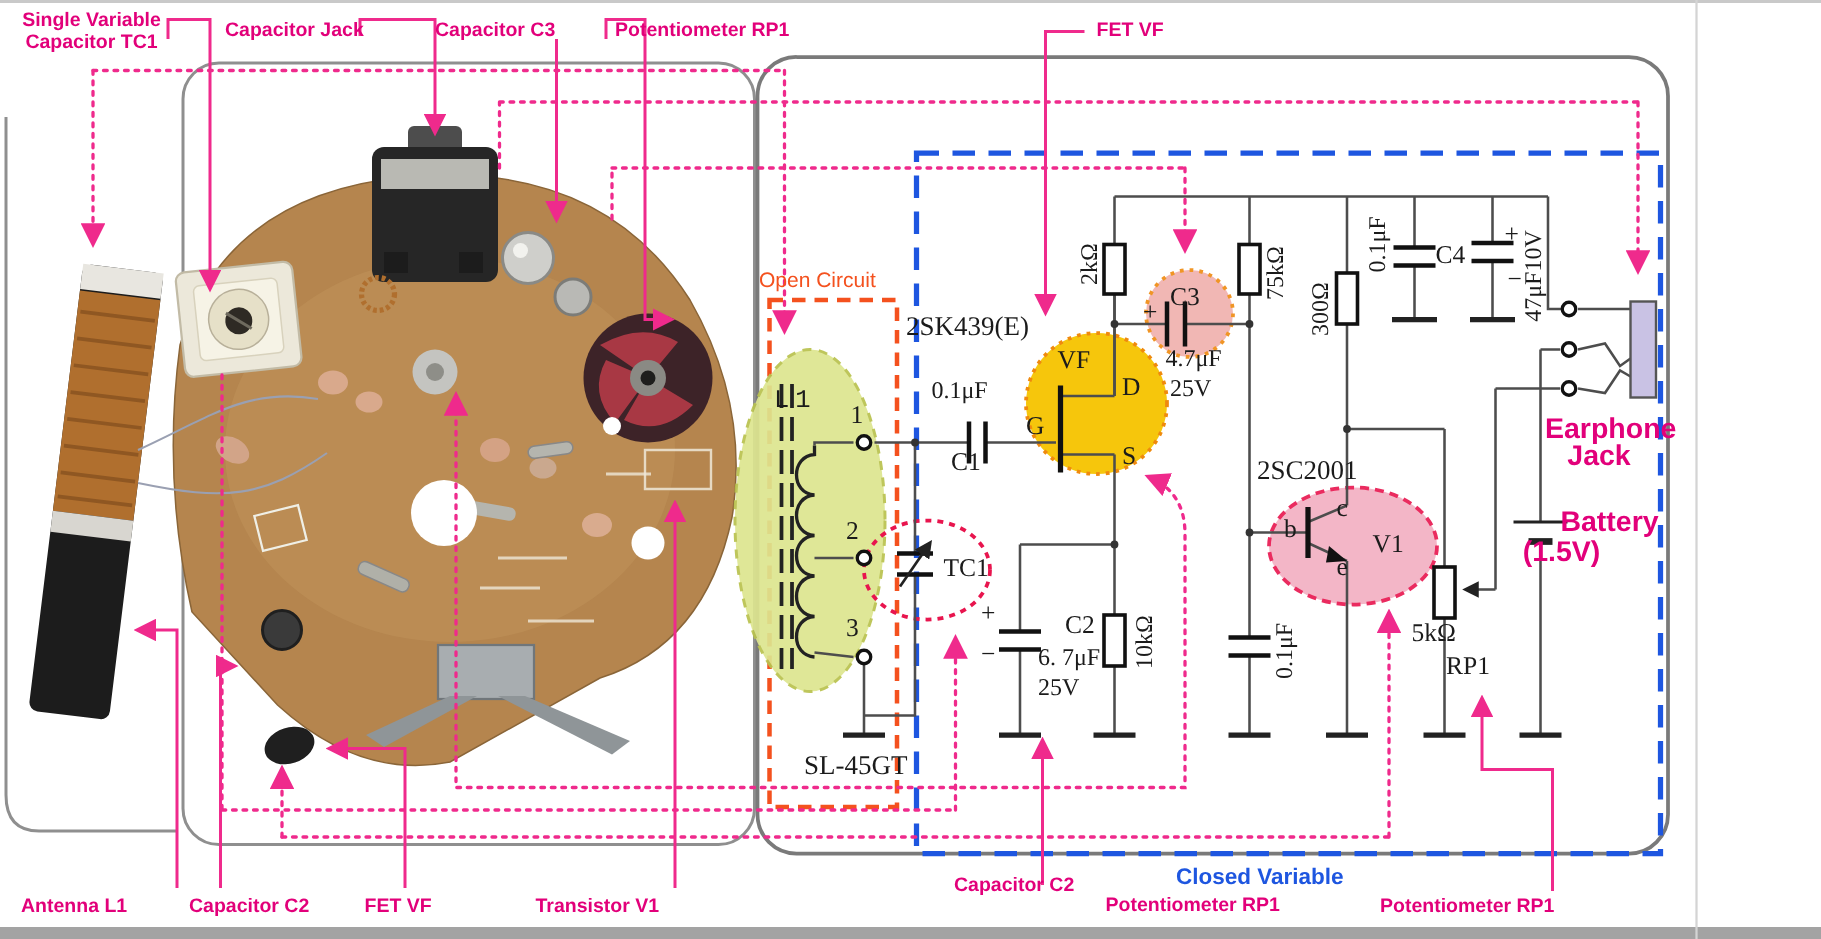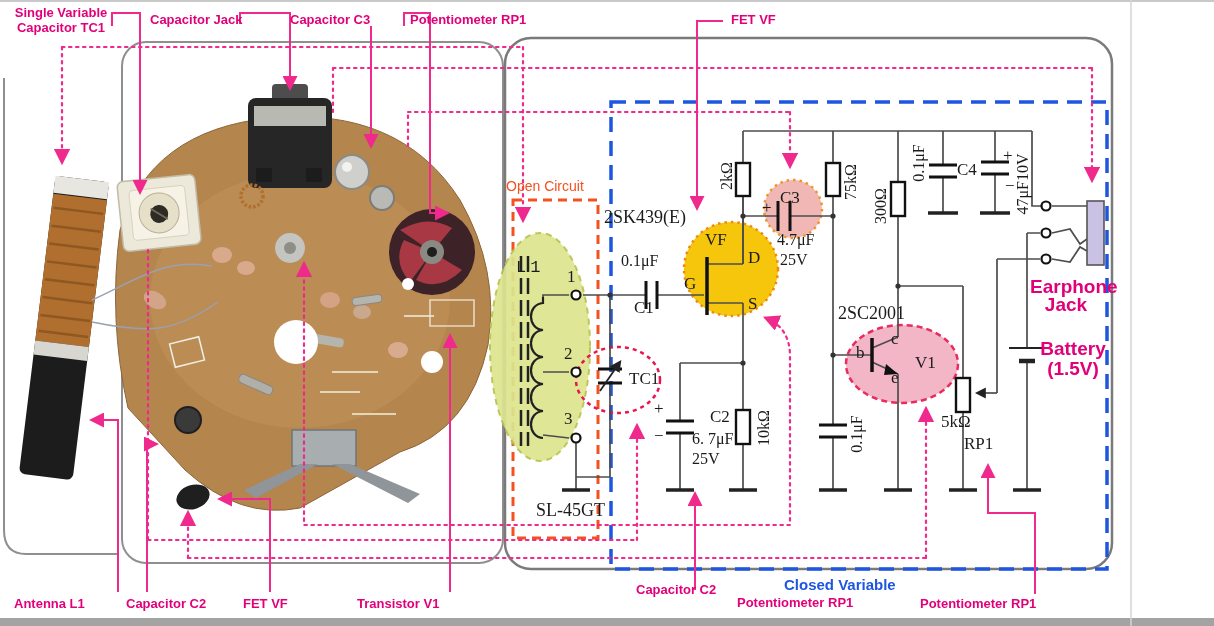--- a/index.html
+++ b/index.html
@@ -301,15 +301,15 @@
 <div class="ser" style="left:891px;top:329px">c</div>
 <div class="ser" style="left:891px;top:368px">e</div>
 <div class="ser" style="left:915px;top:353px">V1</div>
 
 <div class="ser" style="left:941px;top:412px">5kΩ</div>
 <div class="ser" style="left:964px;top:434px">RP1</div>
 
 <div class="pinksm" style="left:1030px;top:278px;width:72px">Earphone</div>
 <div class="pinksm" style="left:1030px;top:296px;width:72px">Jack</div>
 <div class="pinksm" style="left:1040px;top:340px;width:66px">Battery</div>
-<div class="pinksm" style="left:1040px;top:360px;width:66px">(1.5V)</div>
+<div class="pinksm" style="left:1008px;top:360px;width:66px">(1.5V)</div>
 
 </div>
 
 </body></html>

